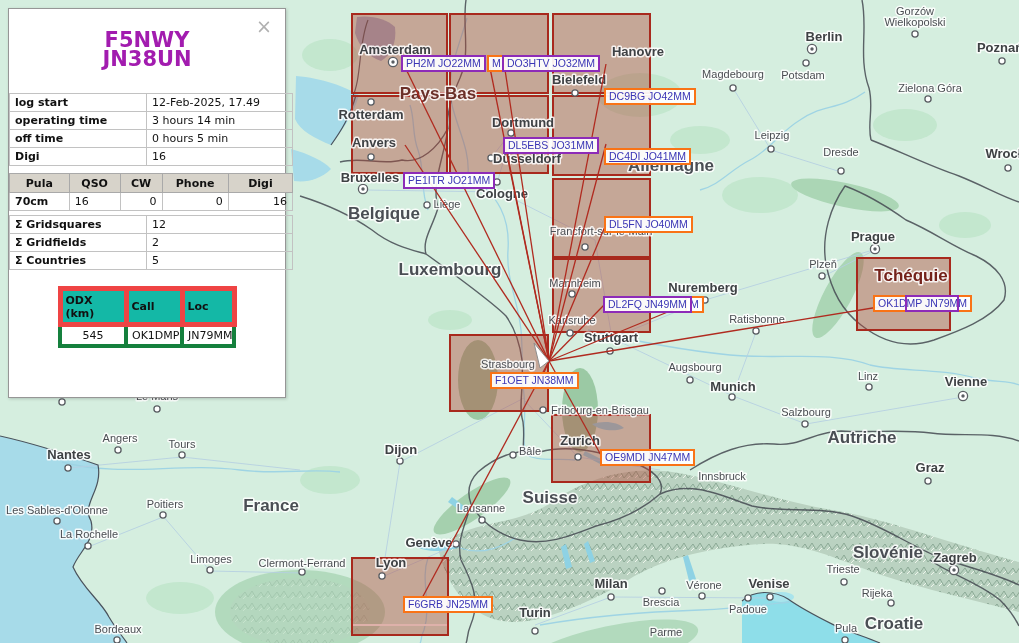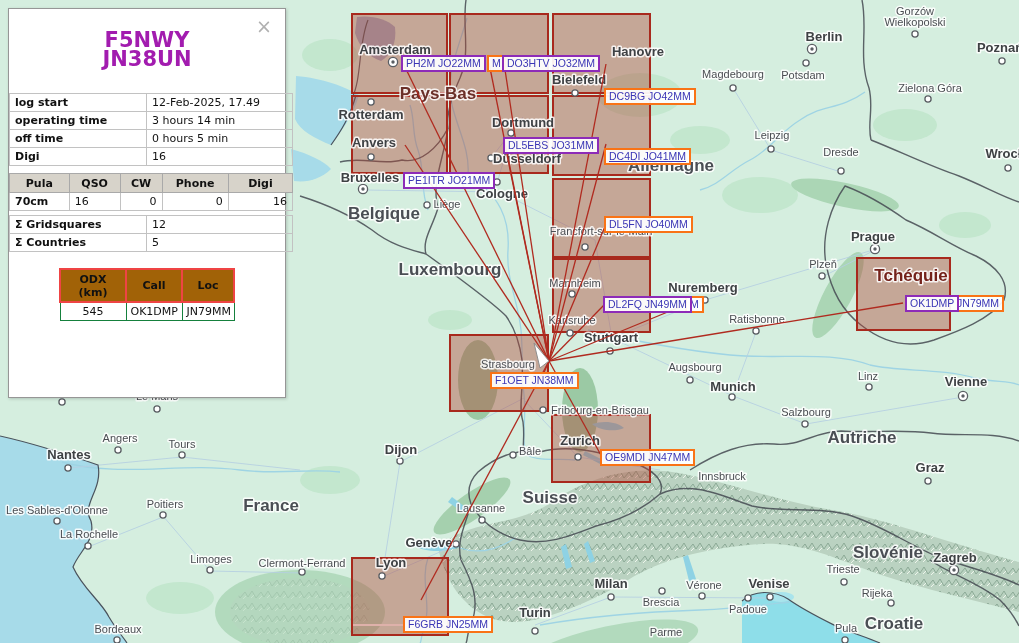--- a/index.html
+++ b/index.html
@@ -23,22 +23,22 @@
   .panel h1{margin:22px 0 0;text-align:center;font-size:21px;line-height:19px;color:#a21caf}
   .ptable{border-collapse:collapse;table-layout:fixed;width:284px;margin:24px auto 0;font-size:11px}
   .ptable td,.ptable th{border:1px solid #c2c2c2;padding:2px 5px;height:13px;overflow:hidden;white-space:nowrap}
   .ptable td.k{font-weight:bold;width:126px}
   table.band{margin-top:7px}
   table.band th{background:#d7d3ca;border:1px solid #a9a9a9;text-align:center;padding:2.5px 3px;font-size:11px}
   table.band td.c0{font-weight:bold}
   table.band td.r{text-align:right}
   table.sum{margin-top:4px}
   table.odx{border-collapse:collapse;table-layout:fixed;width:170px;margin:16px auto 0;font-size:11px}
-  table.odx th{background:#a16207;border:2px solid #ef4444;text-align:center;padding:2.5px 3px}
-  table.odx td{border:1px solid #15803d;text-align:center;padding:2px 4px;height:13px}
+  table.odx th{background:#14b8a6;border:5px solid #ef4444;text-align:left;padding:2.5px 3px}
+  table.odx td{border:4px solid #15803d;text-align:center;padding:2px 4px;height:13px}
 
   
   text.city{paint-order:stroke;stroke:#ffffff;stroke-width:3px;stroke-opacity:.85;stroke-linejoin:round;
             font-family:"Liberation Sans",sans-serif}
   text.co{font-size:17px;font-weight:bold}
   text.ci{font-size:13px;font-weight:bold}
   text.to{font-size:11px}
 </style>
 </head>
 <body>
@@ -333,25 +333,25 @@
       <div class="callbox extra" style="left: 487px; top: 55px;">M</div>
       <div class="callbox purple" style="left: 401px; top: 55px;">PH2M JO22MM</div>
       <div class="callbox purple" style="left: 502px; top: 55px;">DO3HTV JO32MM</div>
       <div class="callbox" style="left: 604px; top: 56px; margin-top: 32px;">DC9BG JO42MM</div>
       <div class="callbox purple" style="left: 403px; top: 137px; margin-top: 35px;">PE1ITR JO21MM</div>
       <div class="callbox purple" style="left: 503px; top: 137px;">DL5EBS JO31MM</div>
       <div class="callbox" style="left: 604px; top: 148px; text-decoration: underline;">DC4DI JO41MM</div>
       <div class="callbox" style="left: 604px; top: 216px;">DL5FN JO40MM</div>
       <div class="callbox extra" style="left: 685px; top: 296px;">M</div>
       <div class="callbox purple" style="left: 603px; top: 296px;">DL2FQ JN49MM</div>
-      <div class="callbox" style="left: 905px; top: 295px;">OK1DMP JN79MM</div>
+      <div class="callbox" style="left: 873px; top: 295px;">OK1DMP JN79MM</div>
       <div class="innerbox" style="left: 905px; top: 295px; width: 50px;"></div>
       <div class="callbox" style="left: 490px; top: 372px; text-align: right;">F1OET JN38MM</div>
       <div class="callbox" style="left: 600px; top: 449px;">OE9MDI JN47MM</div>
-      <div class="callbox" style="left: 403px; top: 596px; margin-top: 20px;">F6GRB JN25MM</div>
+      <div class="callbox" style="left: 403px; top: 596px;">F6GRB JN25MM</div>
     </div>
 
   <div class="panel">
     <span class="close">×</span>
     <h1>
       <span>F5NWY</span><br>
       <span>JN38UN</span>
     </h1>
 
     <table class="ptable">
@@ -403,20 +403,24 @@
         </tbody>
     </table>
 
     <table class="ptable sum">
       <tbody id="sum-body">
           <tr>
             <td class="k">Σ Gridsquares</td>
             <td>12</td>
           </tr>
           <tr>
+            <td class="k">Σ Gridfields</td>
+            <td>2</td>
+          </tr>
+          <tr>
             <td class="k">Σ Countries</td>
             <td>5</td>
           </tr>
         </tbody>
     </table>
 
     <table class="odx">
       <colgroup>
           <col style="width:66px">
           <col style="width:56px">

